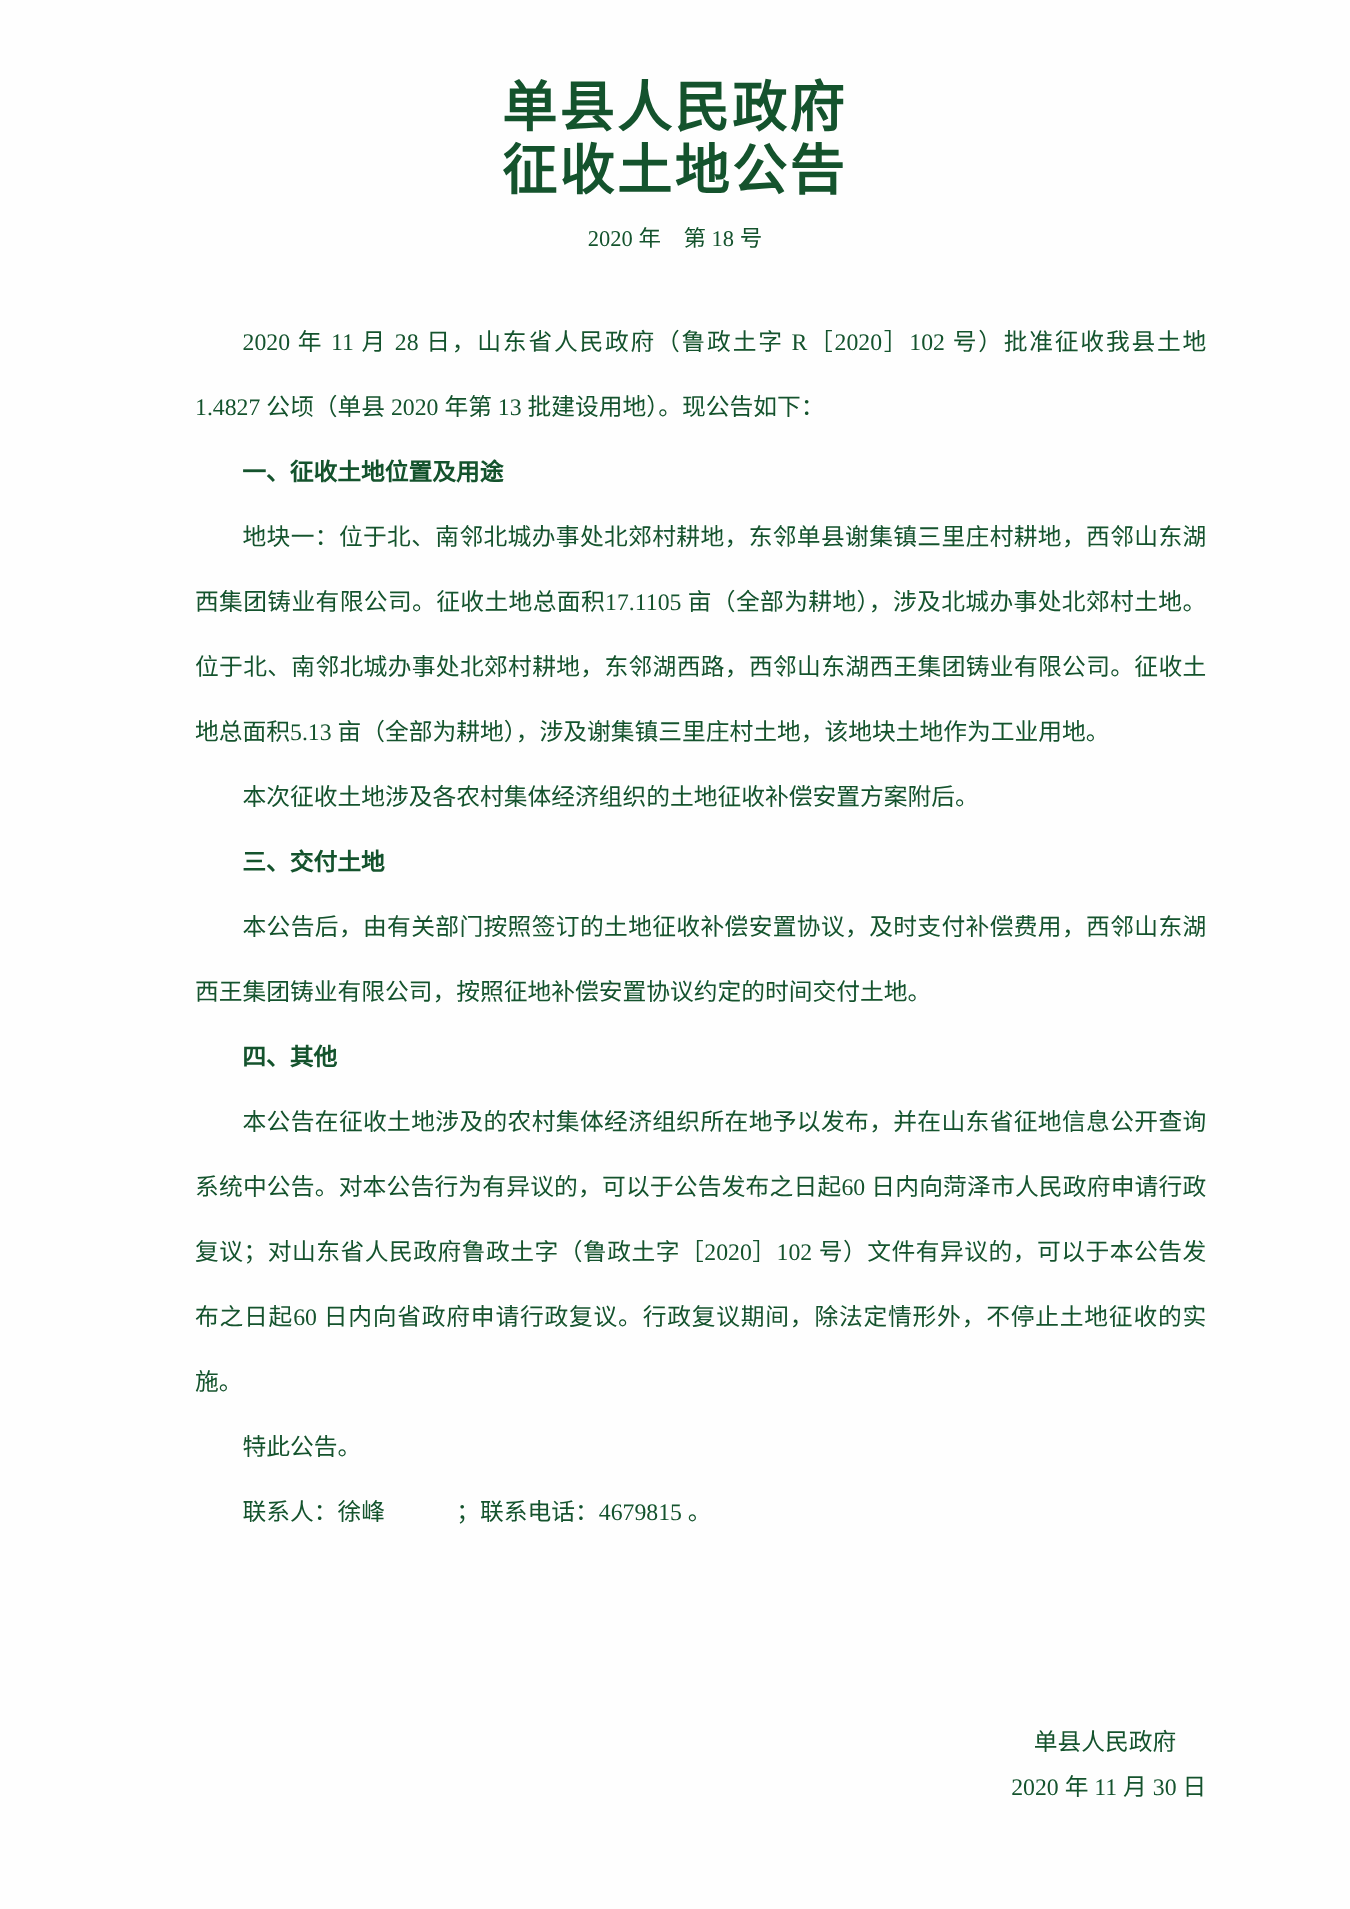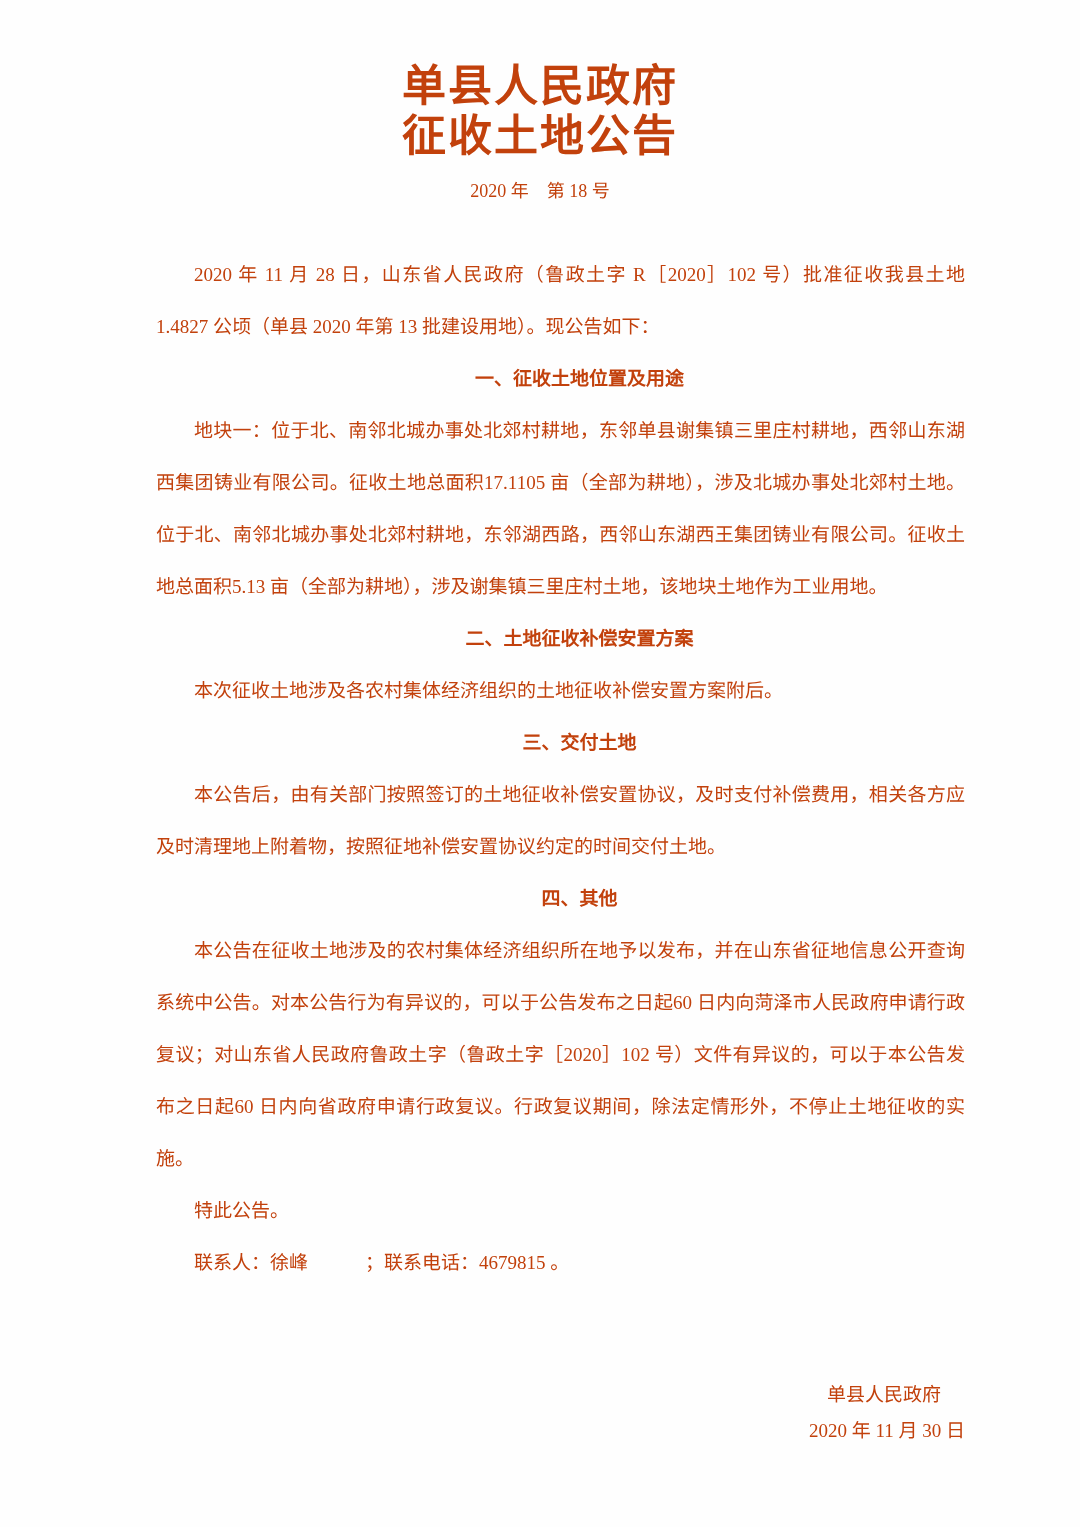--- a/index.html
+++ b/index.html
@@ -6,21 +6,21 @@
     margin: 0;
     padding: 0;
     background: #ffffff;
   }
   .page {
     position: relative;
     width: 1080px;
     height: 1527px;
     margin: 0 auto;
     background: #fefefe;
-    color: #c2410c;
+    color: #14532d;
     font-family: "Liberation Serif", "DejaVu Serif", serif;
     overflow: hidden;
     box-sizing: border-box;
   }
   .content {
     padding: 0 115px;
   }
   .doc-title {
     padding-top: 62px;
     text-align: center;
@@ -46,21 +46,21 @@
     text-align: justify;
     text-indent: 38px;
   }
   .section-heading {
     margin: 0;
     font-family: "Liberation Sans", "DejaVu Sans", sans-serif;
     font-weight: bold;
     font-size: 19px;
     line-height: 52px;
     text-indent: 38px;
-    text-align: center;
+    text-align: left;
   }
   .signature-block {
     position: absolute;
     right: 115px;
     bottom: 78px;
     text-align: center;
     font-size: 19px;
   }
   .signature-issuer {
     line-height: 36px;
@@ -83,25 +83,24 @@
     </div>
 
     <div class="doc-number">2020 年　第 18 号</div>
 
     <div class="body-text">
       <p class="para">2020 年 11 月 28 日，山东省人民政府（鲁政土字 R［2020］102 号）批准征收我县土地 1.4827 公顷（单县 2020 年第 13 批建设用地）。现公告如下：</p>
 
       <p class="section-heading">一、征收土地位置及用途</p>
       <p class="para">地块一：位于北、南邻北城办事处北郊村耕地，东邻单县谢集镇三里庄村耕地，西邻山东湖西集团铸业有限公司。征收土地总面积17.1105 亩（全部为耕地），涉及北城办事处北郊村土地。位于北、南邻北城办事处北郊村耕地，东邻湖西路，西邻山东湖西王集团铸业有限公司。征收土地总面积5.13 亩（全部为耕地），涉及谢集镇三里庄村土地，该地块土地作为工业用地。</p>
 
-      <p class="section-heading">二、土地征收补偿安置方案</p>
       <p class="para">本次征收土地涉及各农村集体经济组织的土地征收补偿安置方案附后。</p>
 
       <p class="section-heading">三、交付土地</p>
-      <p class="para">本公告后，由有关部门按照签订的土地征收补偿安置协议，及时支付补偿费用，相关各方应及时清理地上附着物，按照征地补偿安置协议约定的时间交付土地。</p>
+      <p class="para">本公告后，由有关部门按照签订的土地征收补偿安置协议，及时支付补偿费用，西邻山东湖西王集团铸业有限公司，按照征地补偿安置协议约定的时间交付土地。</p>
 
       <p class="section-heading">四、其他</p>
       <p class="para">本公告在征收土地涉及的农村集体经济组织所在地予以发布，并在山东省征地信息公开查询系统中公告。对本公告行为有异议的，可以于公告发布之日起60 日内向菏泽市人民政府申请行政复议；对山东省人民政府鲁政土字（鲁政土字［2020］102 号）文件有异议的，可以于本公告发布之日起60 日内向省政府申请行政复议。行政复议期间，除法定情形外，不停止土地征收的实施。</p>
       <p class="para">特此公告。</p>
       <p class="para">联系人：徐峰　　　；联系电话：4679815 。</p>
     </div>
 
   </div>
 
   <div class="signature-block">

